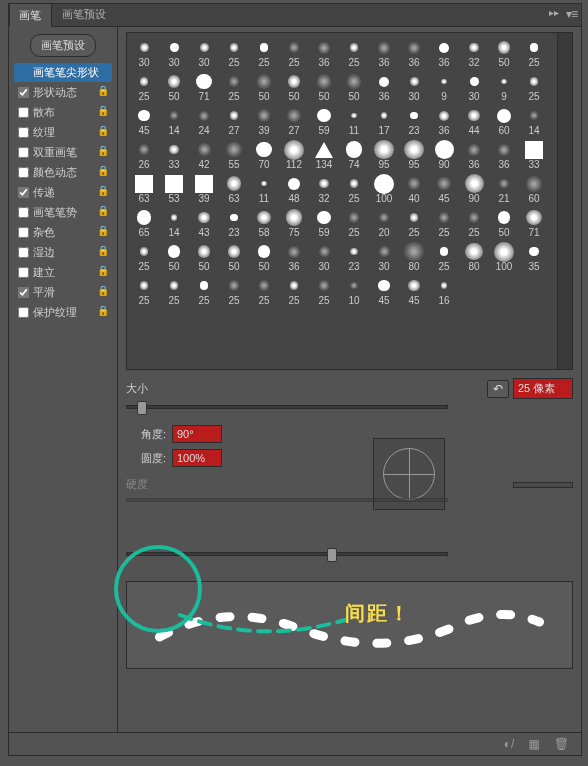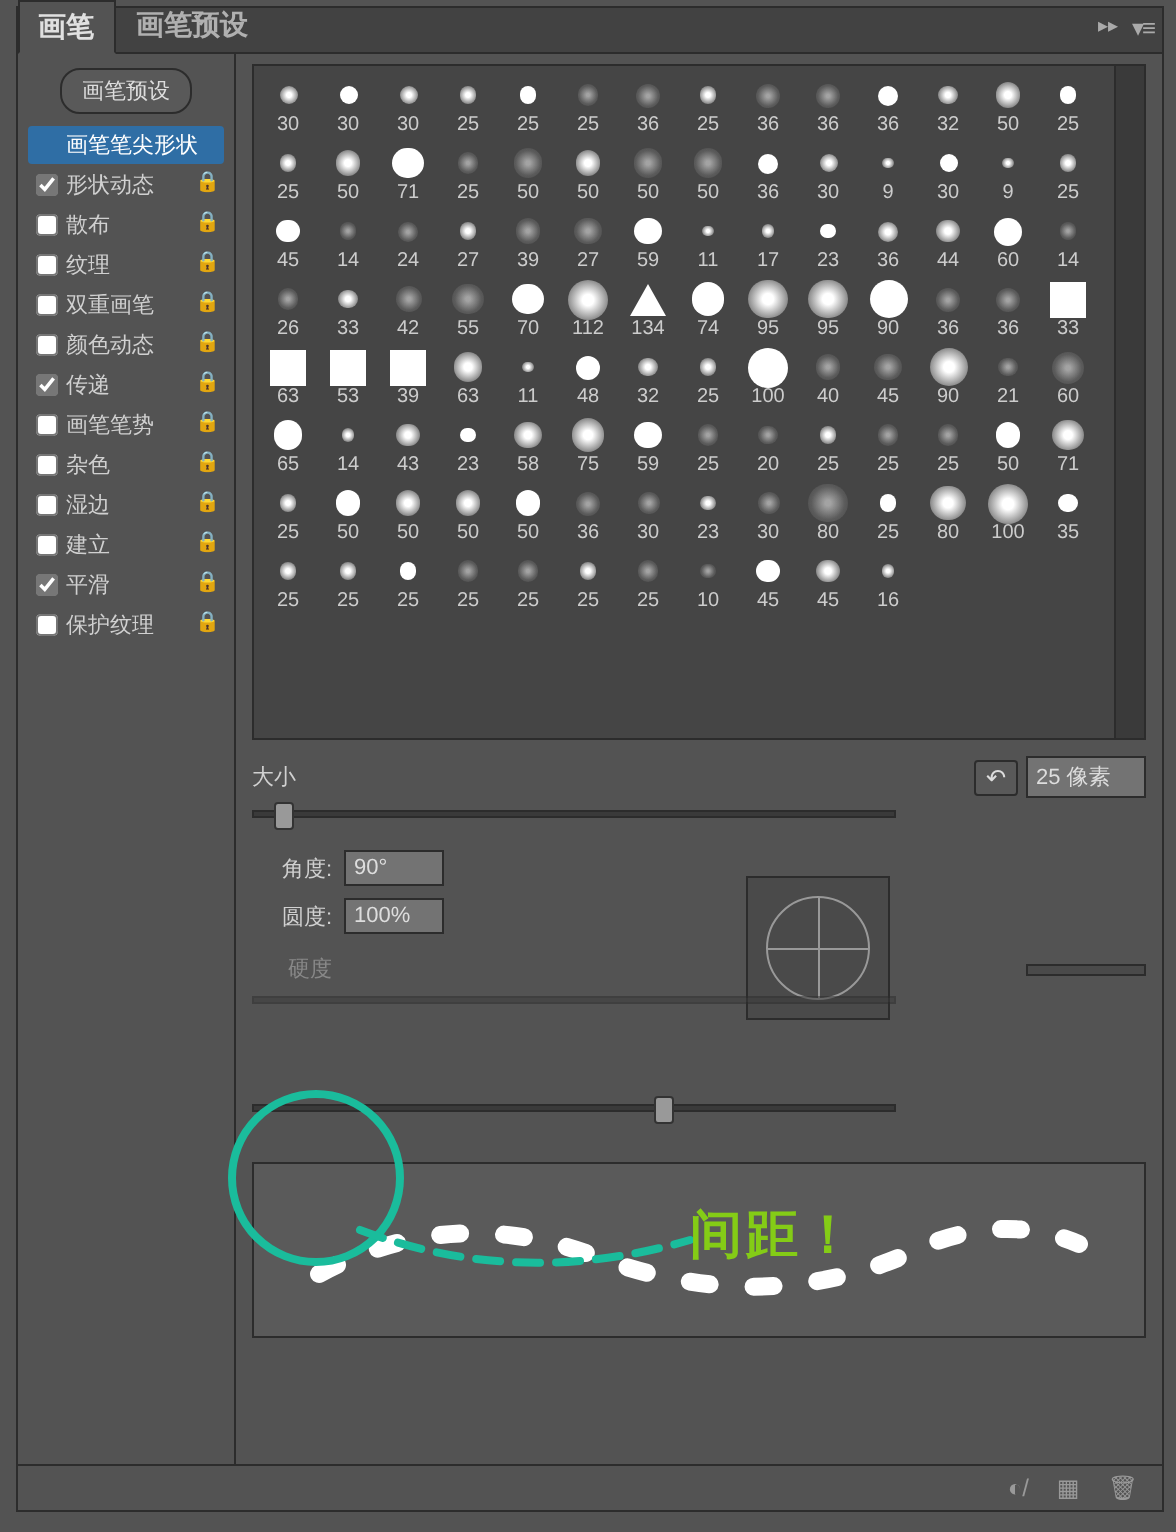--- a/index.html
+++ b/index.html
@@ -26,25 +26,24 @@
   .tabbar {
     height: 22px;
     background: #424242;
     border-bottom: 1px solid #2c2c2c;
     display: flex;
     align-items: flex-end;
     position: relative;
   }
   .tab {
     padding: 4px 10px 3px 9px;
-    font-size: 14px;
+    font-size: 11px;
     color: #b0b0b0;
     border: 1px solid transparent;
     cursor: pointer;
-    font-weight: bold;
   }
   .tab.active {
     background: #535353;
     border: 1px solid #2c2c2c;
     border-bottom: 1px solid #535353;
     color: #e0e0e0;
     position: relative;
     top: 1px;
   }
   .panel-collapse {
@@ -160,21 +159,21 @@
   .row {
     display:flex; align-items:center; margin:6px 0;
   }
   .label { width:40px; font-size:11px; }
   .reset-btn {
     width:20px; height:16px; background:#595959; border:1px solid #2c2c2c;
     border-radius:2px; margin-right:4px; display:flex; align-items:center;
     justify-content:center; font-size:12px; color:#ddd; cursor:pointer;
   }
   .numbox {
-    background:#737373; color:#ddd; border:1px solid #2c2c2c;
+    background:#b91c1c; color:#ddd; border:1px solid #2c2c2c;
     padding:2px 4px; font-size:11px; min-width:50px;
   }
   .slider {
     width:320px; height:2px; background:#3a3a3a; border:1px solid #2c2c2c;
     position:relative; margin:4px 0 10px 0;
   }
   .slider-thumb {
     position:absolute; top:-5px; width:8px; height:12px;
     background:#999; border:1px solid #333; border-radius:2px;
   }
@@ -203,22 +202,22 @@
     border-top:1px solid #2c2c2c; display:flex; justify-content:flex-end;
     align-items:center; gap:14px; padding-right:12px;
   }
   .footer span { font-size:12px; color:#999; }
   
   .anno-circle {
     position:absolute; border:4px solid #1abc9c; border-radius:50%;
     width:80px; height:80px; left:114px; top:545px; z-index:10;
   }
   .anno-text {
-    position:absolute; left:345px; top:600px; font-size:26px;
-    color:#84cc16; font-weight:bold; letter-spacing:2px; z-index:10;
+    position:absolute; left:345px; top:600px; font-size:20px;
+    color:#fde047; font-weight:bold; letter-spacing:2px; z-index:10;
   }
   .anno-arrow {
     position:absolute; left:170px; top:600px; width:180px; height:50px; z-index:10;
   }
   input[type=checkbox]{ accent-color:#777; }
   .spacing-group { margin-top:50px; }
 </style>
 </head>
 <body>
 
@@ -980,21 +979,21 @@
       </div>
       <div class="row">
         <span style="width:40px;text-align:right;margin-right:6px;">圆度:</span>
         <span class="numbox" style="min-width:40px;">100%</span>
       </div>
 
       <div class="angle-box">
         <div class="angle-circle"></div>
       </div>
 
-      <div class="row" style="margin-top:10px;text-align:right;">
+      <div class="row" style="margin-top:10px;">
         <span class="label" style="color:#888;">硬度</span>
         <span style="flex:1"></span>
         <span class="numbox" style="background:#4a4a4a;min-width:50px;"></span>
       </div>
       <div class="slider" style="opacity:.5;"></div>
 
       <div class="spacing-group">
       <div class="slider">
         <div class="slider-thumb" style="left:200px;"></div>
       </div>

